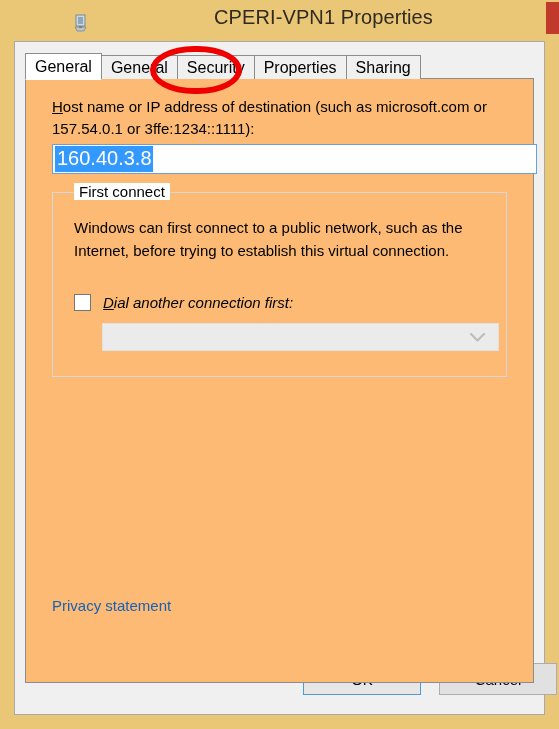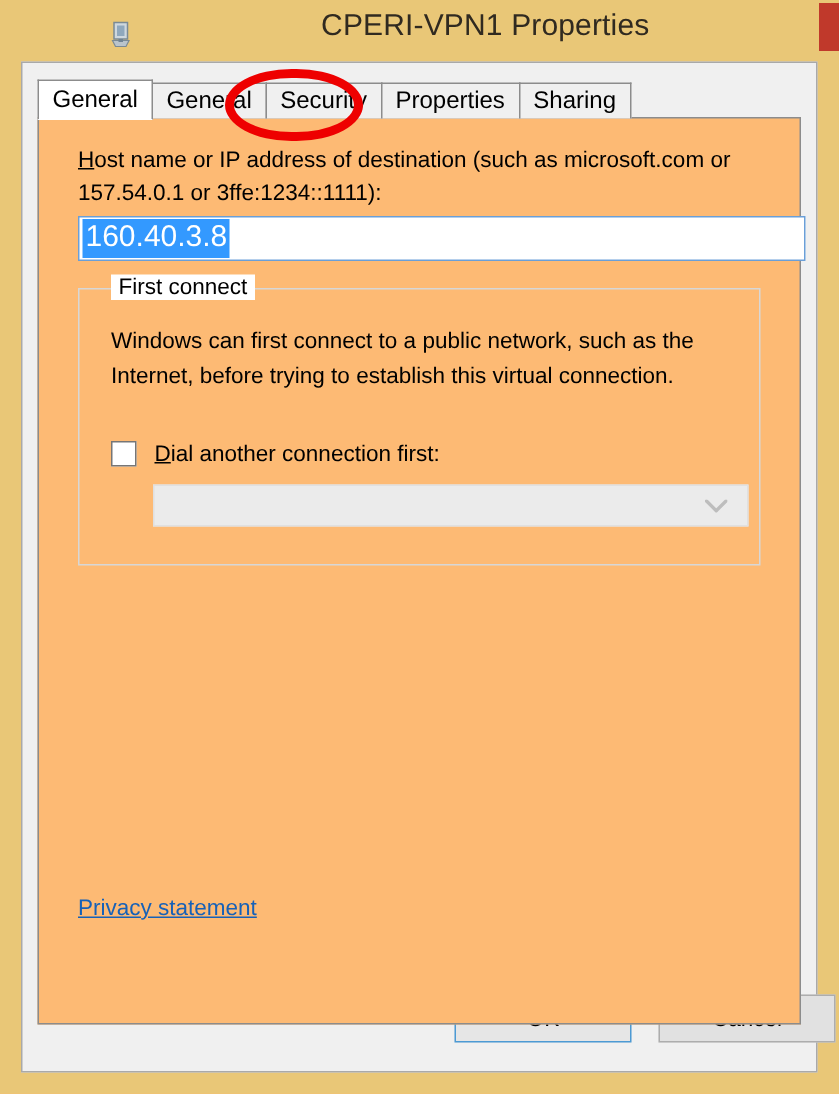--- a/index.html
+++ b/index.html
@@ -174,20 +174,21 @@
     font-size: 15px;
     color: #000000;
     line-height: 23px;
   }
 
   #dial-row {
     position: absolute;
     left: 48px; top: 215px;
     display: flex;
     align-items: center;
+    font-style: italic;
   }
   #dial-checkbox {
     width: 17px; height: 17px;
     border: 1px solid #767676;
     background: #ffffff;
     box-sizing: border-box;
     cursor: pointer;
     flex: 0 0 auto;
   }
   #dial-label {
@@ -216,21 +217,20 @@
     color: #bdbdbd;
     font-size: 13px;
     line-height: 1;
   }
 
   #privacy-link {
     position: absolute;
     left: 26px; top: 518px;
     font-size: 15px;
     color: #1661b8;
-    text-decoration: underline;
     cursor: pointer;
     text-align: center;
   }
 
   
   #button-bar {
     position: absolute;
     left: 0; bottom: 0;
     width: 529px; height: 66px;
   }

